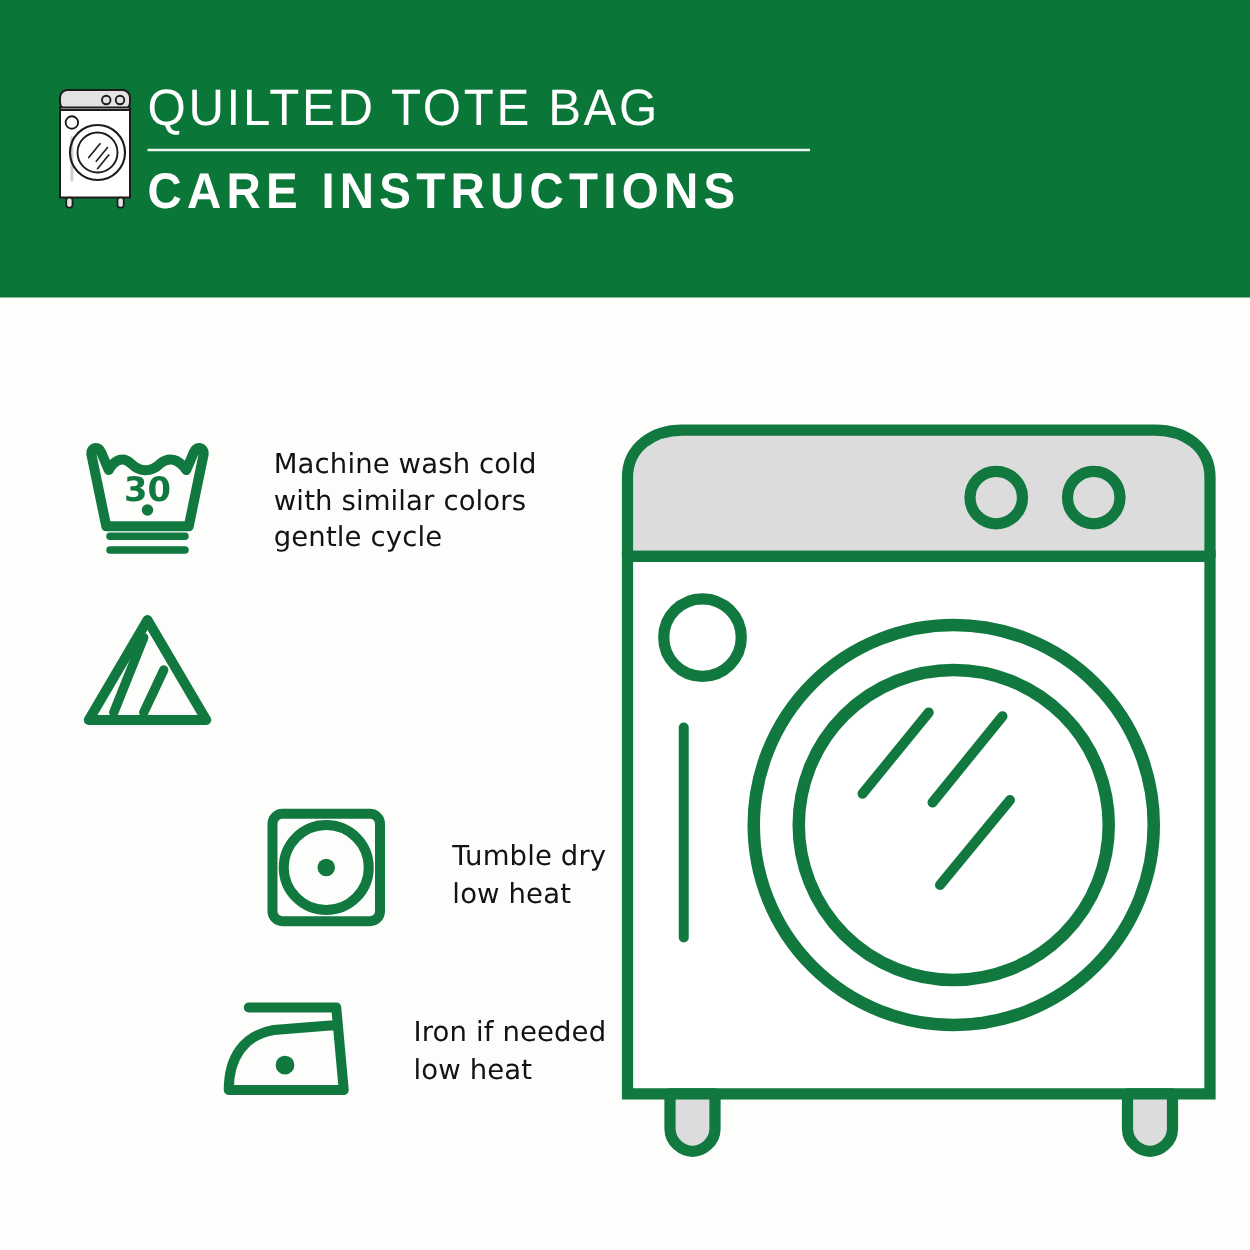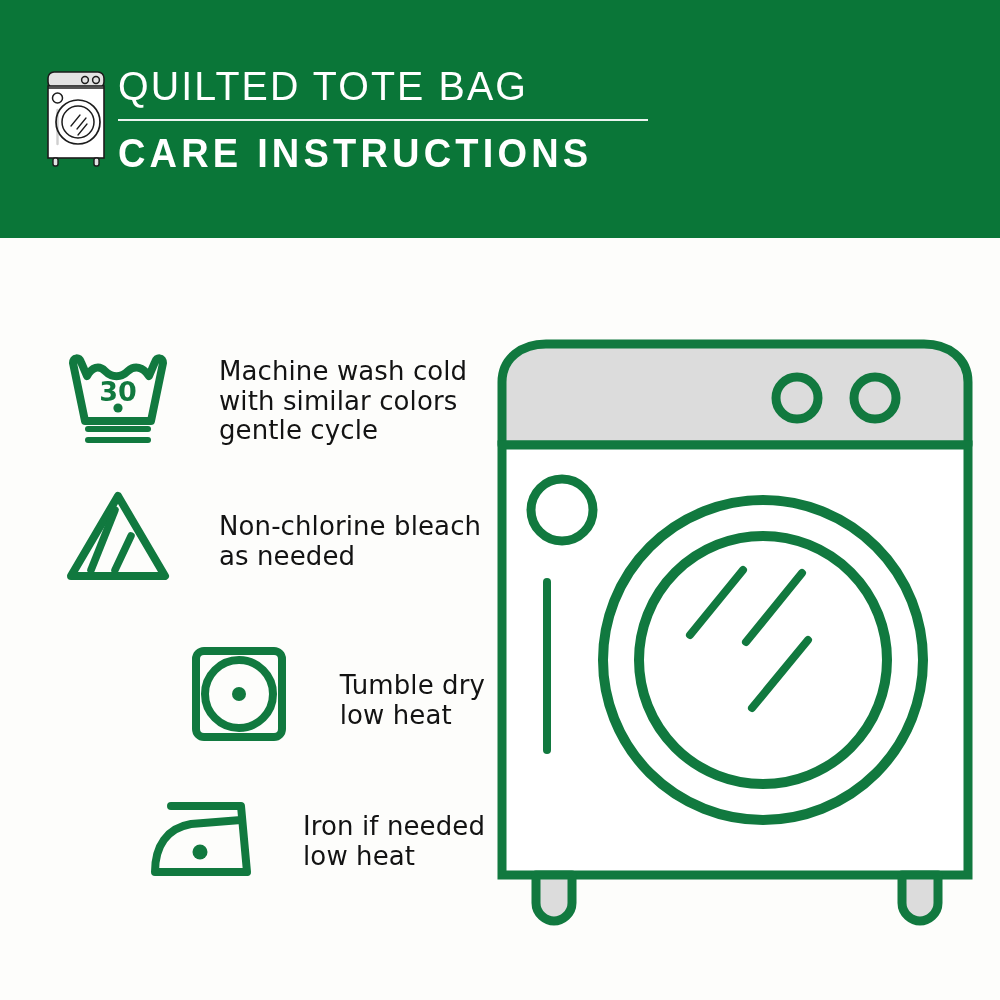--- a/index.html
+++ b/index.html
@@ -95,21 +95,21 @@
   .care-symbol {
     width: 110px;
     height: 102px;
     flex: 0 0 auto;
     display: block;
   }
   .care-symbol.iron { height: 92px; }
   .care-label {
     margin-left: 44px;
     color: #131313;
-    font-size: 26px;
+    font-size: 22px;
     line-height: 29.5px;
     font-weight: 400;
     letter-spacing: 0.1px;
     white-space: pre-line;
     font-family: "DejaVu Sans", sans-serif;
   }
   .care-row.r0 .care-label { margin-top: 12px; }
   .care-row.r1 .care-label { margin-top: 26px; }
   .care-row.r2 .care-label { margin-top: 28px; }
   .care-row.r3 .care-label { margin-top: 22px; }
@@ -170,22 +170,20 @@
 with similar colors
 gentle cycle</div>
   </div>
 
   <div class="care-row r1">
     <svg class="care-symbol" viewBox="0 0 110 102">
       <path d="M53 10 L100 90 L6 90 Z" fill="none" stroke="#11793f" stroke-width="8" stroke-linejoin="round"></path>
       <line x1="50" y1="24" x2="26" y2="84" stroke="#11793f" stroke-width="7.5" stroke-linecap="round"></line>
       <line x1="66" y1="50" x2="50" y2="84" stroke="#11793f" stroke-width="7.5" stroke-linecap="round"></line>
     </svg>
-    <div class="care-label">Non-chlorine bleach
-as needed</div>
   </div>
 
   <div class="care-row r2">
     <svg class="care-symbol" viewBox="0 0 110 102">
       <rect x="10" y="8" width="86" height="86" rx="8" fill="none" stroke="#11793f" stroke-width="8"></rect>
       <circle cx="53" cy="51" r="34" fill="none" stroke="#11793f" stroke-width="8"></circle>
       <circle cx="53" cy="51" r="7" fill="#11793f"></circle>
     </svg>
     <div class="care-label">Tumble dry
 low heat</div>

